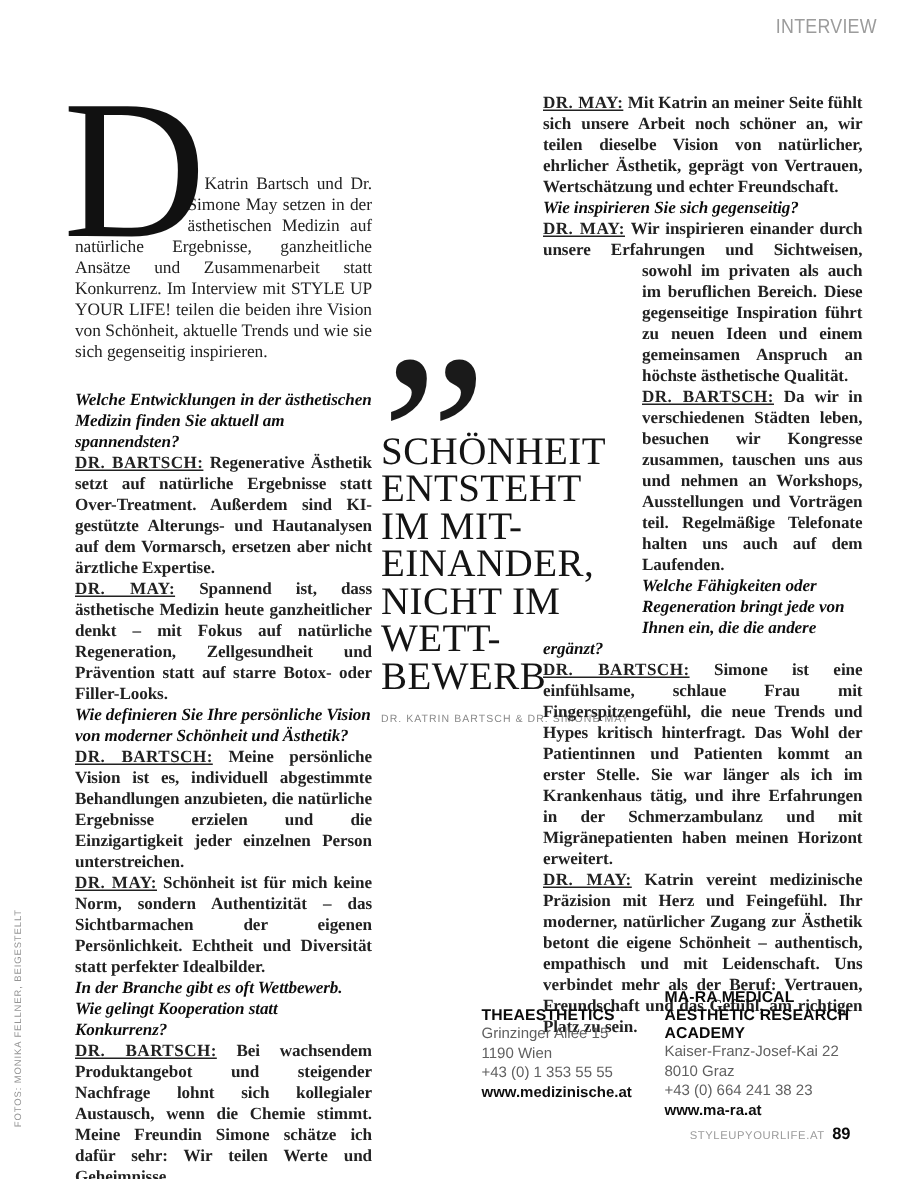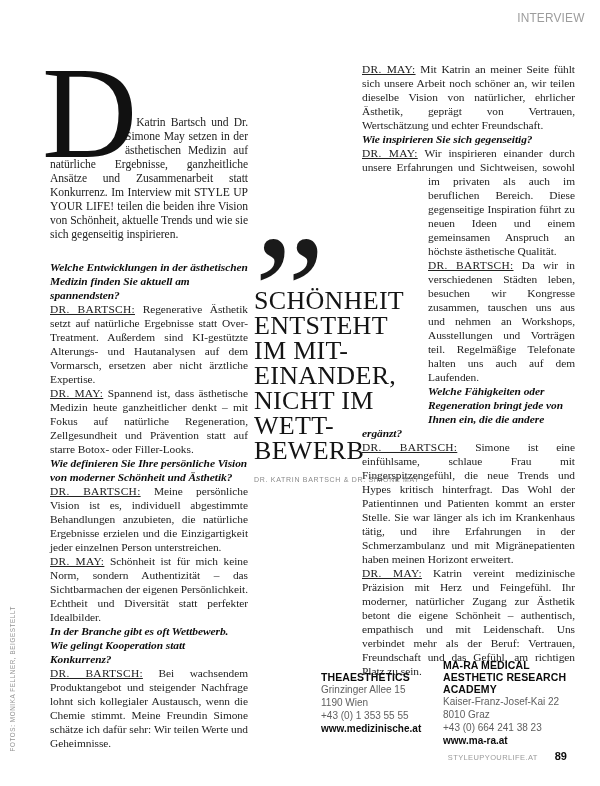--- a/index.html
+++ b/index.html
@@ -19,21 +19,21 @@
   
   .photo-credit {
     position:absolute; left:9px; top:606px;
     writing-mode:vertical-rl; transform:rotate(180deg);
     font-family:"Liberation Sans", sans-serif; font-size:6.3px;
     letter-spacing:0.6px; color:#949494; white-space:nowrap;
   }
 
   
   .copy { font-size:11.4px; line-height:14px; text-align:justify; letter-spacing:-0.05px; color:#222222; }
-  .copy p { margin:0; }
+  .copy p { margin:0;font-weight:bold; }
   .question { font-weight:bold; font-style:italic; color:#0d0d0d; text-align:left; }
   .speaker { text-decoration:underline; text-underline-offset:1px; letter-spacing:0.3px; }
 
   
   .col-left { position:absolute; left:50px; top:116px; width:198px; }
   .intro { position:relative; margin-bottom:18px !important; font-size:11.6px; }
   .dropcap-spacer { float:left; width:75px; height:42px; }
   .dropcap {
     position:absolute; left:-8px; top:-69px;
     font-size:132px; line-height:1; color:#111111; font-family:"Liberation Serif", serif;
@@ -62,21 +62,21 @@
   .contact-card { position:absolute; font-family:"Liberation Sans", sans-serif; }
   .contact-1 { left:321px; top:671px; width:120px; }
   .contact-2 { left:443px; top:659px; width:142px; }
   .contact-name { font-size:10.5px; line-height:12px; font-weight:bold; color:#0a0a0a; letter-spacing:0.1px; }
   .contact-line { font-size:10px; line-height:13px; color:#606060; }
   .contact-website { font-size:10px; line-height:13px; font-weight:bold; color:#0d0d0d; }
 
   
   .footer {
     position:absolute; right:33px; top:750px;
-    display:flex; align-items:baseline; gap:17px;
+    display:flex; align-items:baseline; gap:5px;
     font-family:"Liberation Sans", sans-serif;
   }
   .footer-site { font-size:7.5px; letter-spacing:0.4px; color:#9a9a9a; }
   .footer-page { font-size:11px; font-weight:bold; color:#0a0a0a; }
 </style>
 </head>
 <body>
 
 <div class="page">
 

